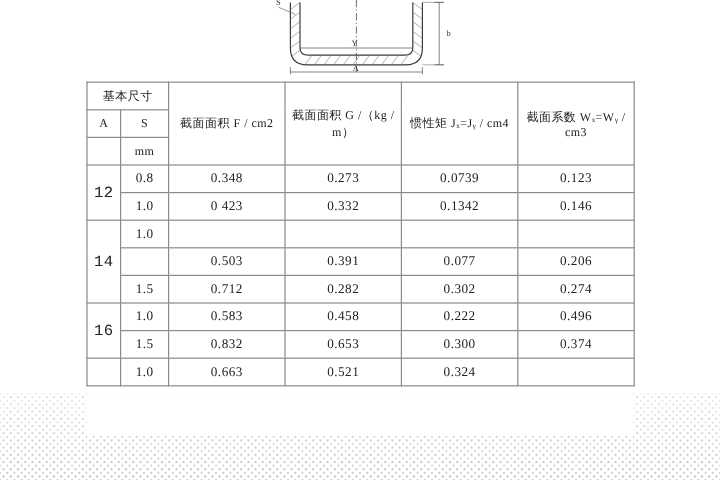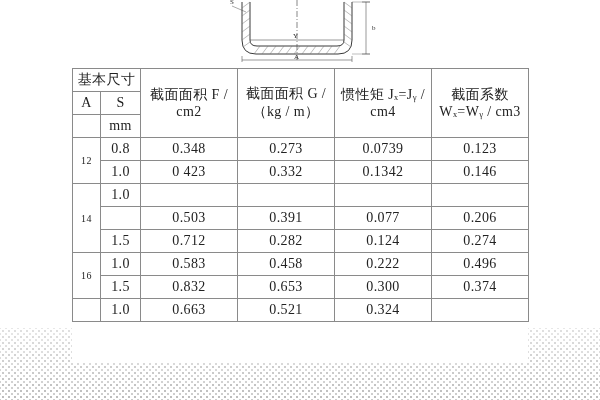--- a/index.html
+++ b/index.html
@@ -28,39 +28,39 @@
     position:absolute;left:72px;top:68px;width:456px;
   }
   table{
     border-collapse:collapse;
     width:456px;
     table-layout:fixed;
   }
   td,th{
     border:1px solid #8a8a8a;
     font-weight:normal;
-    font-size:14px;
+    font-size:10px;
     text-align:center;
     vertical-align:middle;
     padding:0;
     height:22px;
     color:#222;
     letter-spacing:0.4px;
   }
   .hdr-top{height:17px;}
   .hdr-mid{height:22px;}
   .hdr-unit{height:16px;font-size:8px;}
   .c-a{width:28px;}
   .c-s{width:40px;}
   .c-f{width:97px;}
   .c-g{width:97px;}
   .c-j{width:97px;}
   .c-w{width:97px;}
-  td.val{font-size:14px;}
-  td.group{font-size:10px;}
+  td.val{font-size:11px;}
+  td.group{font-size:13px;font-family:Liberation Mono, monospace;}
 
   
   .halftone{
     position:absolute;left:0;bottom:0;width:600px;height:72px;
     background-image:
       radial-gradient(#b9b9b9 1px, transparent 1.2px),
       radial-gradient(#c9c9c9 1px, transparent 1.2px);
     background-size:6px 6px, 6px 6px;
     background-position:0 0, 3px 3px;
     opacity:.95;
@@ -196,21 +196,21 @@
           <td class="val"></td>
           <td class="val">0.503</td>
           <td class="val">0.391</td>
           <td class="val">0.077</td>
           <td class="val">0.206</td>
         </tr>
         <tr>
           <td class="val">1.5</td>
           <td class="val">0.712</td>
           <td class="val">0.282</td>
-          <td class="val">0.124</td>
+          <td class="val">0.302</td>
           <td class="val">0.274</td>
         </tr>
 
         <tr>
           <td class="group" rowspan="2">16</td>
           <td class="val">1.0</td>
           <td class="val">0.583</td>
           <td class="val">0.458</td>
           <td class="val">0.222</td>
           <td class="val">0.496</td>

